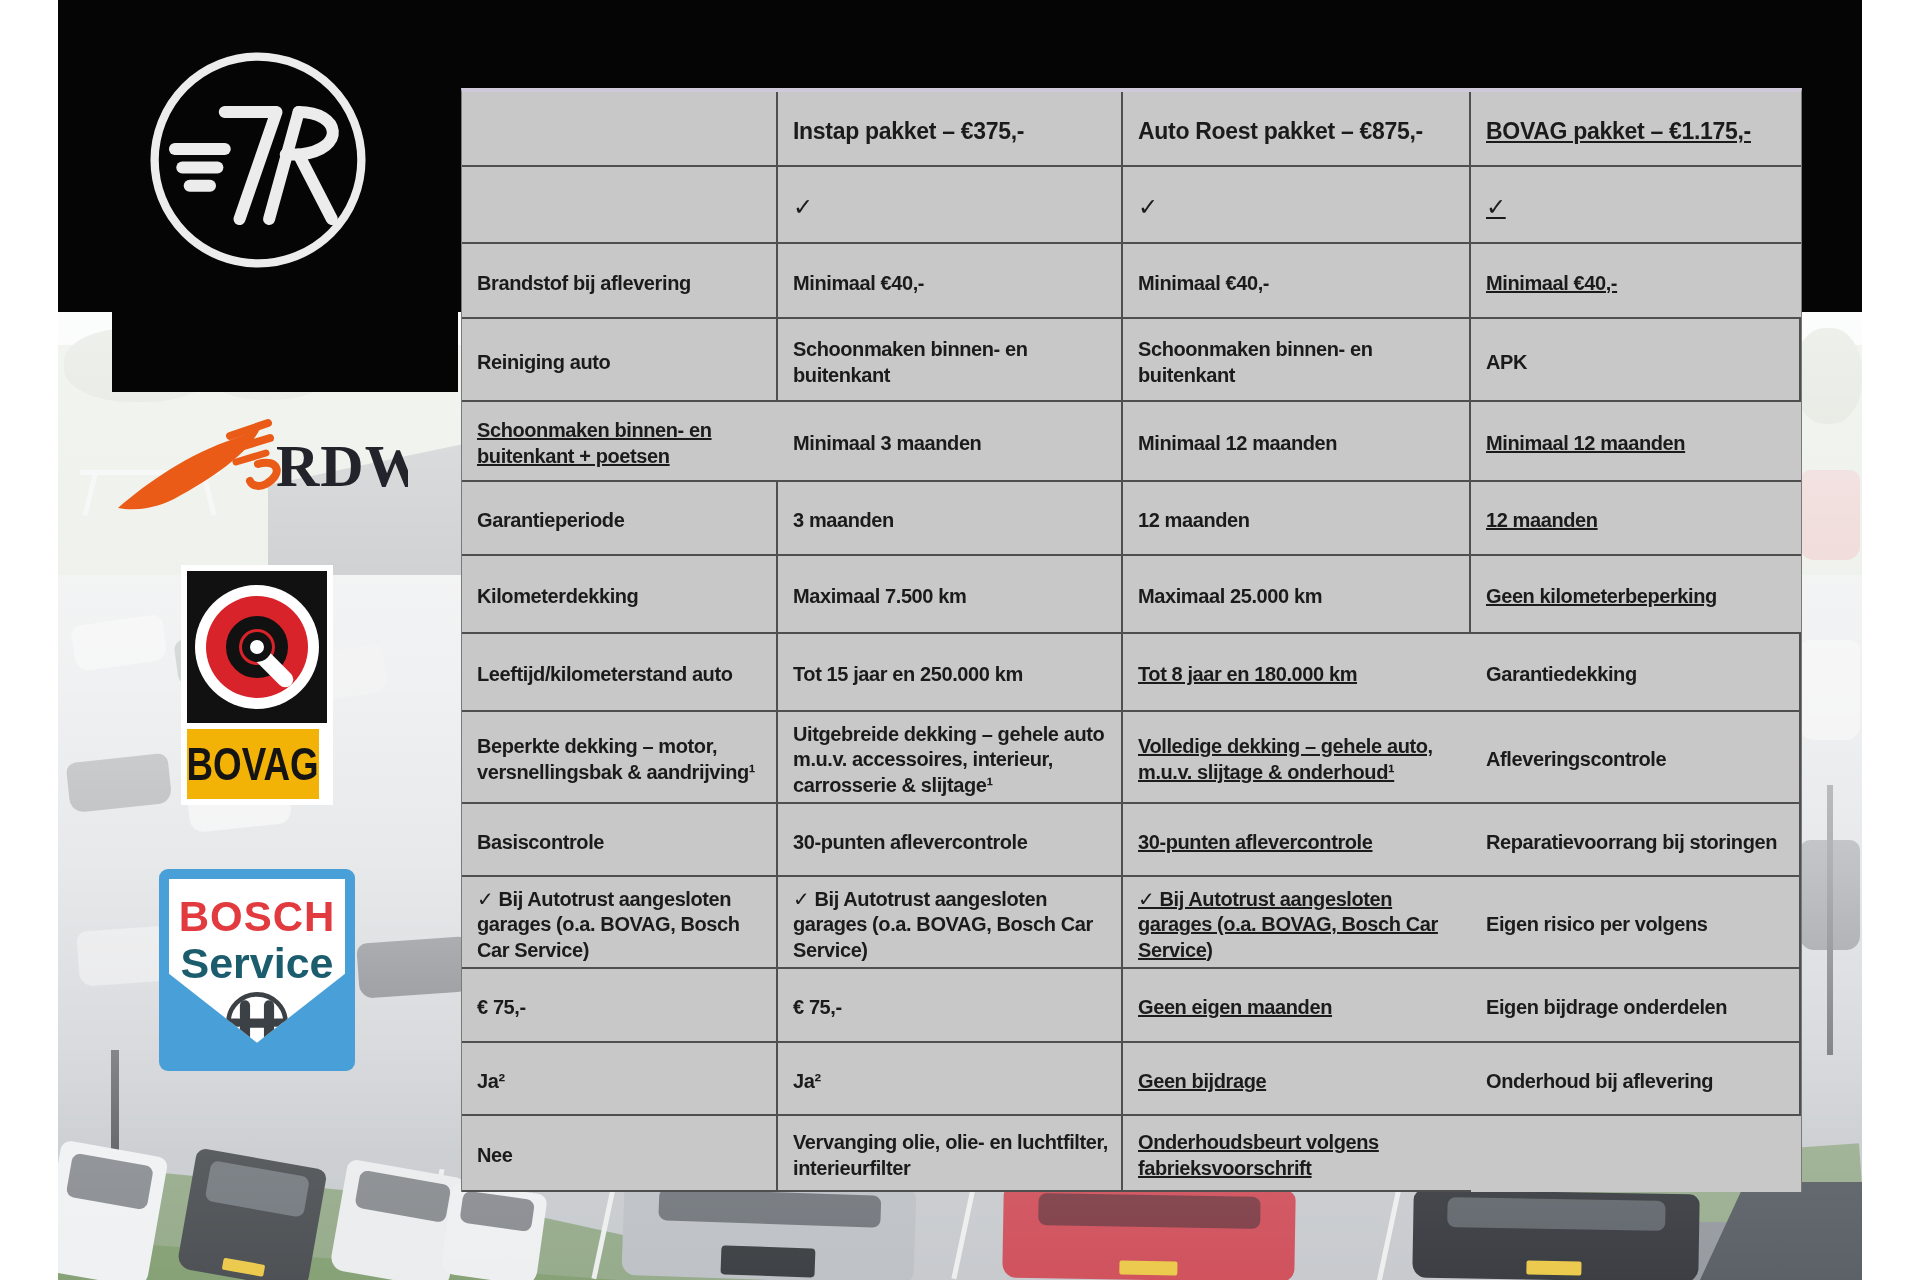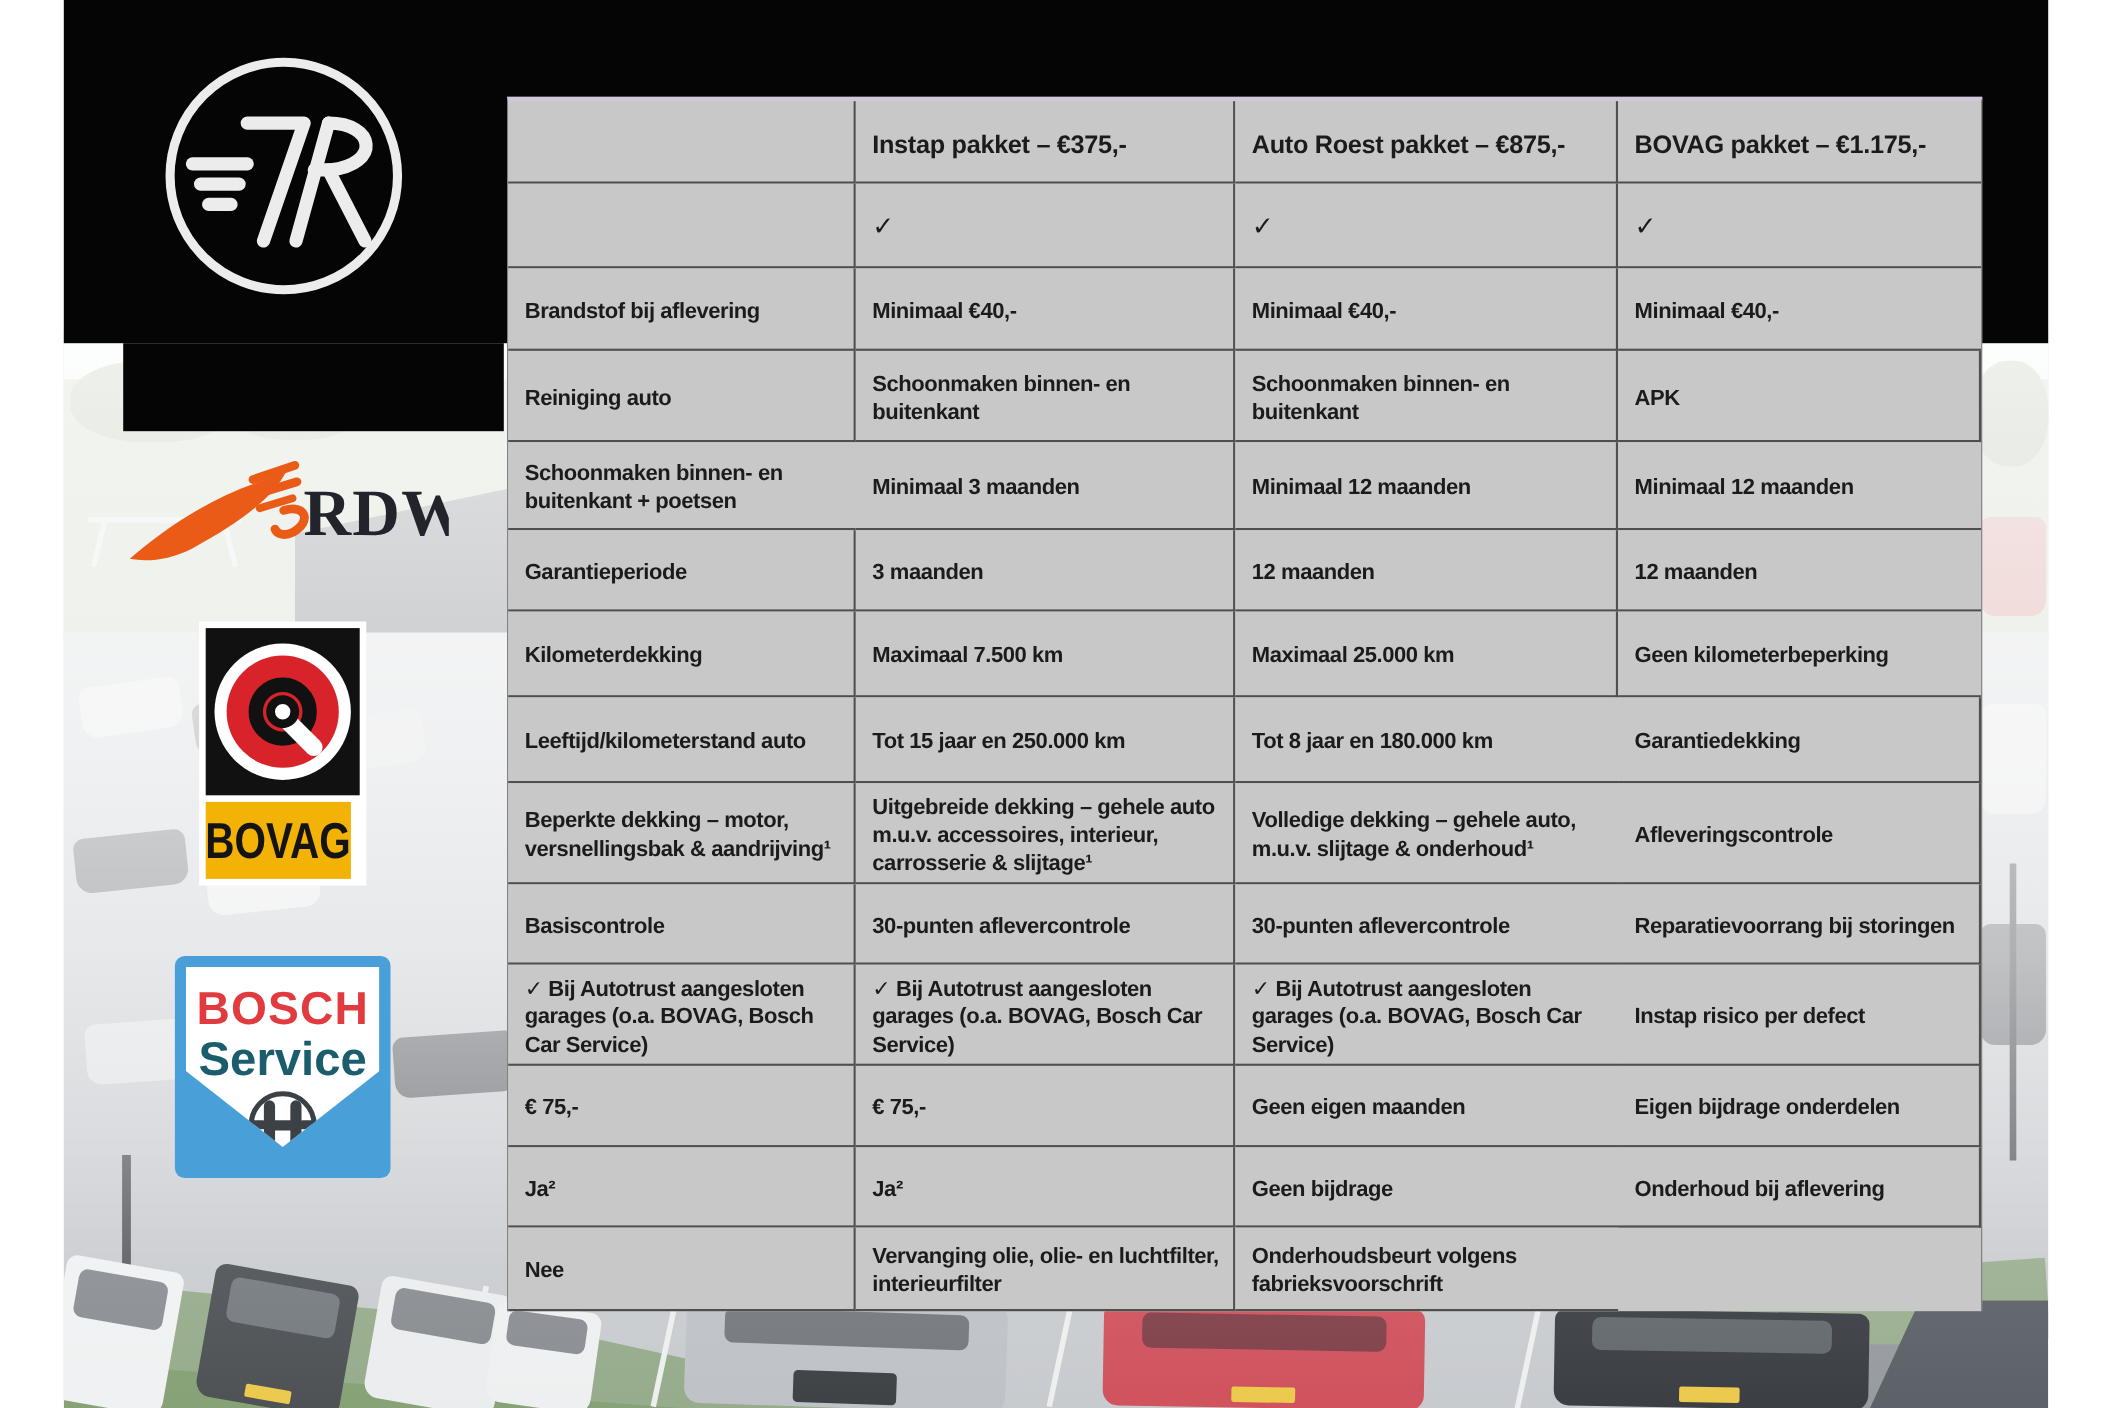--- a/index.html
+++ b/index.html
@@ -75,21 +75,21 @@
   
   .pricing-table{position:absolute;left:461px;top:88px;display:grid;
     grid-template-columns:316px 345px 348px 330px;
     grid-template-rows:75px 77px 75px 83px 80px 74px 78px 78px 92px 73px 92px 74px 73px 76px;
     border-top:4px solid #cfc9da;border-left:1px solid #7a7a7a;border-right:1px solid #7a7a7a;
     background:#c8c8c8;z-index:5;}
   .cell{box-sizing:border-box;border-right:2px solid #4f4f4f;border-bottom:2px solid #4f4f4f;
     background:#c8c8c8;display:flex;align-items:center;
     padding:6px 10px 0 15px;color:#1b1b1b;font-weight:bold;
     font-size:20px;line-height:1.28;letter-spacing:-0.4px;}
-  .cell.lastcol{border-right:none;}
+  .cell.lastcol{border-right:none;text-decoration:underline;}
   .cell.head{font-size:23px;letter-spacing:-0.3px;}
   .cell.checkrow{font-size:24px;}
 </style>
 </head>
 <body>
 
 <div class="stage">
 
   <div class="photo">
     <div class="ph ph-sky"></div>
@@ -252,21 +252,21 @@
       <div class="cell">Uitgebreide dekking – gehele auto m.u.v. accessoires, interieur, carrosserie &amp; slijtage¹</div>
       <div class="cell lastcol">Volledige dekking – gehele auto, m.u.v. slijtage &amp; onderhoud¹</div>
       <div class="cell label">Afleveringscontrole</div>
       <div class="cell">Basiscontrole</div>
       <div class="cell">30-punten aflevercontrole</div>
       <div class="cell lastcol">30-punten aflevercontrole</div>
       <div class="cell label">Reparatievoorrang bij storingen</div>
       <div class="cell">✓ Bij Autotrust aangesloten garages (o.a. BOVAG, Bosch Car Service)</div>
       <div class="cell">✓ Bij Autotrust aangesloten garages (o.a. BOVAG, Bosch Car Service)</div>
       <div class="cell lastcol">✓ Bij Autotrust aangesloten garages (o.a. BOVAG, Bosch Car Service)</div>
-      <div class="cell label">Instap risico per defect</div>
+      <div class="cell label">Eigen risico per volgens</div>
       <div class="cell">€ 75,-</div>
       <div class="cell">€ 75,-</div>
       <div class="cell lastcol">Geen eigen maanden</div>
       <div class="cell label">Eigen bijdrage onderdelen</div>
       <div class="cell">Ja²</div>
       <div class="cell">Ja²</div>
       <div class="cell lastcol">Geen bijdrage</div>
       <div class="cell label">Onderhoud bij aflevering</div>
       <div class="cell">Nee</div>
       <div class="cell">Vervanging olie, olie- en luchtfilter, interieurfilter</div>

